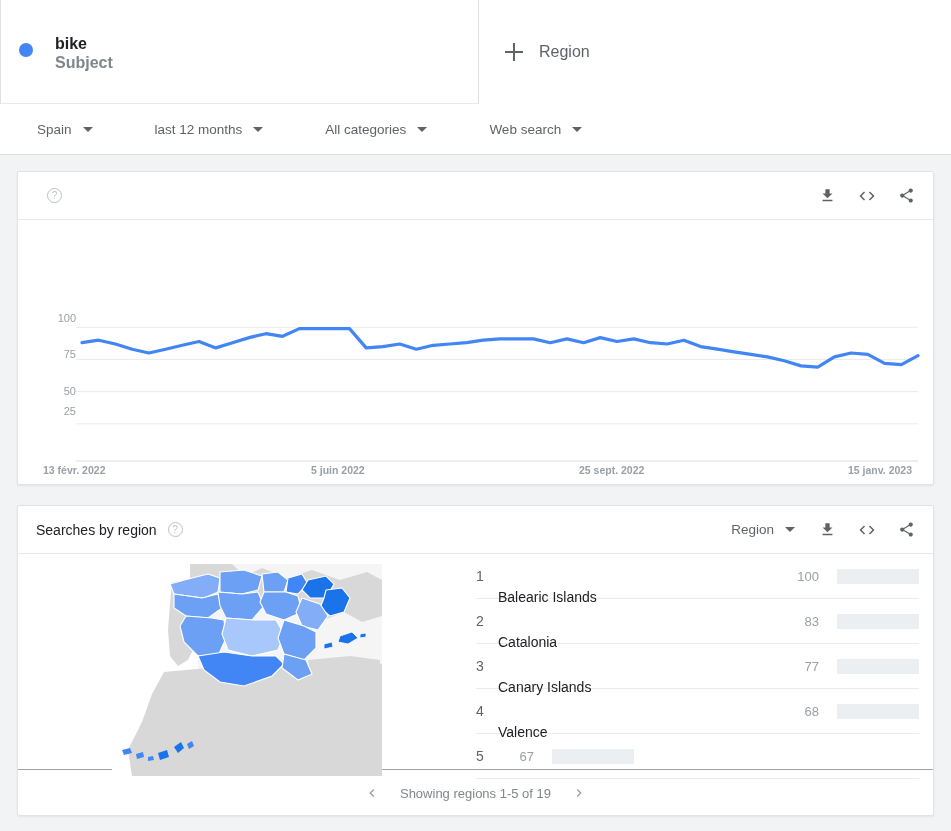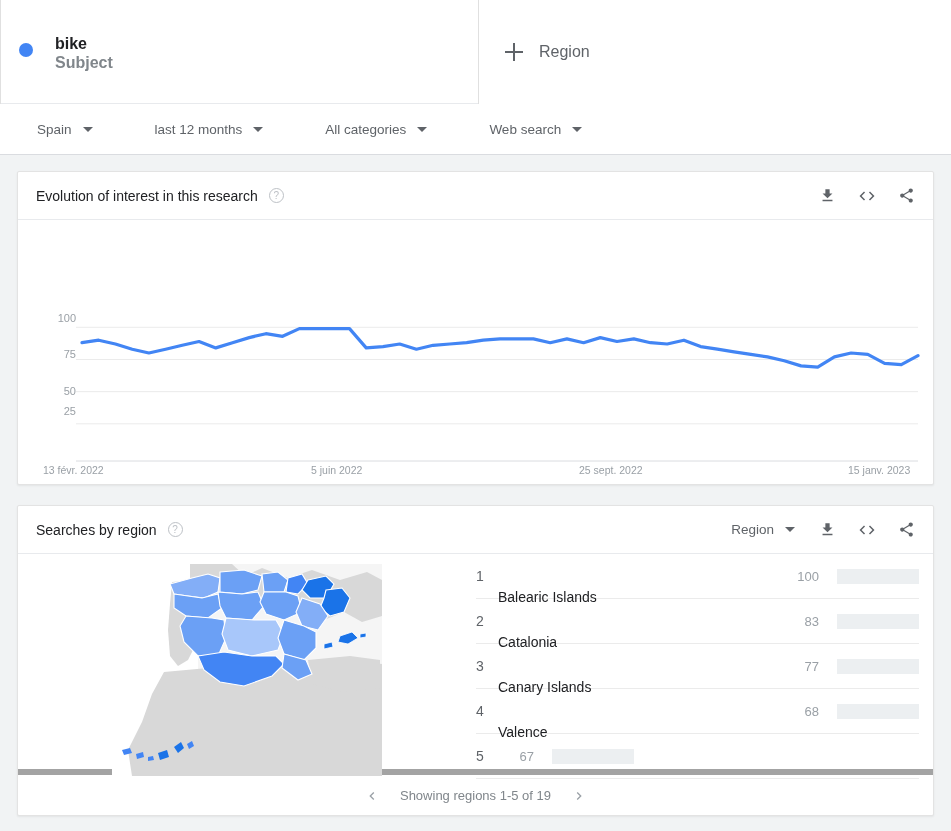--- a/index.html
+++ b/index.html
@@ -86,21 +86,21 @@
   .icn { margin-left: 22px; cursor: pointer; display: flex; align-items: center; }
 
   
   #timeseries-card { left: 17px; top: 171px; width: 917px; height: 314px; }
   .chart-area { position: relative; width: 100%; height: 265px; }
   .chart-svg { position: absolute; left: 0; top: 0; }
   .ylab {
     position: absolute; font-size: 11px; color: #9aa0a6;
     text-align: right; width: 40px; left: 18px;
   }
-  .xlab { position: absolute; font-size: 10.5px; color: #9aa0a6; top: 244px; }
+  .xlab { position: absolute; font-size: 10.5px; color: #9aa0a6; top: 244px; font-weight: bold; }
 
   
   #region-card { left: 17px; top: 505px; width: 917px; height: 311px; }
   .region-body { display: flex; height: 215px; }
   .map-wrap {
     width: 458px; position: relative; padding: 10px 0 0 0;
     display: flex; align-items: flex-start; justify-content: center;
   }
   .region-list { flex: 1; padding-right: 14px; }
   .region-row {
@@ -108,21 +108,21 @@
     border-bottom: 1px solid #ebebeb;
   }
   .region-row.last { border-bottom: 1px solid #ebebeb; }
   .rank { width: 22px; font-size: 14px; color: #5f6368; text-align: left; }
   .rname { flex: 1; font-size: 14px; color: #202124; margin-top: 42px; }
   .rval { font-size: 13px; color: #9aa0a6; width: 36px; text-align: right; margin-right: 18px; }
   .rbar-track { width: 82px; height: 15px; background: #eceff1; }
   .rbar-fill { height: 15px; background: #4285f4; }
 
   .card-foot {
-    height: 47px; border-top: 6px solid #a3a3a3;
+    height: 47px; border-top: 1px solid #a3a3a3;
     display: flex; align-items: center; justify-content: center;
   }
   .pager-text { font-size: 13px; color: #80868b; margin: 0 20px; }
   .chev { cursor: pointer; display: flex; }
 
   .dropdown-inline { display: flex; align-items: center; cursor: pointer; margin-right: 2px; }
   .dropdown-inline .filter-label { font-size: 13.5px; }
 </style>
 </head>
 <body>
@@ -157,21 +157,20 @@
       <span class="caret"></span>
     </div>
     <div class="filter">
       <span class="filter-label">Web search</span>
       <span class="caret"></span>
     </div>
   </div>
 
   <div class="card" id="timeseries-card">
     <div class="card-head">
-      <span class="card-title">Evolution of interest in this research</span>
       <span class="help-icon">?</span>
       <span class="head-spacer"></span>
       <span class="head-icons">
         <span class="icn">
           <svg width="17" height="17" viewBox="0 0 24 24">
               <path fill="#5f6368" d="M5 20h14v-2H5v2zM19 9h-4V3H9v6H5l7 7 7-7z"></path>
             </svg>
         </span>
         <span class="icn">
           <svg width="18" height="18" viewBox="0 0 24 24">

